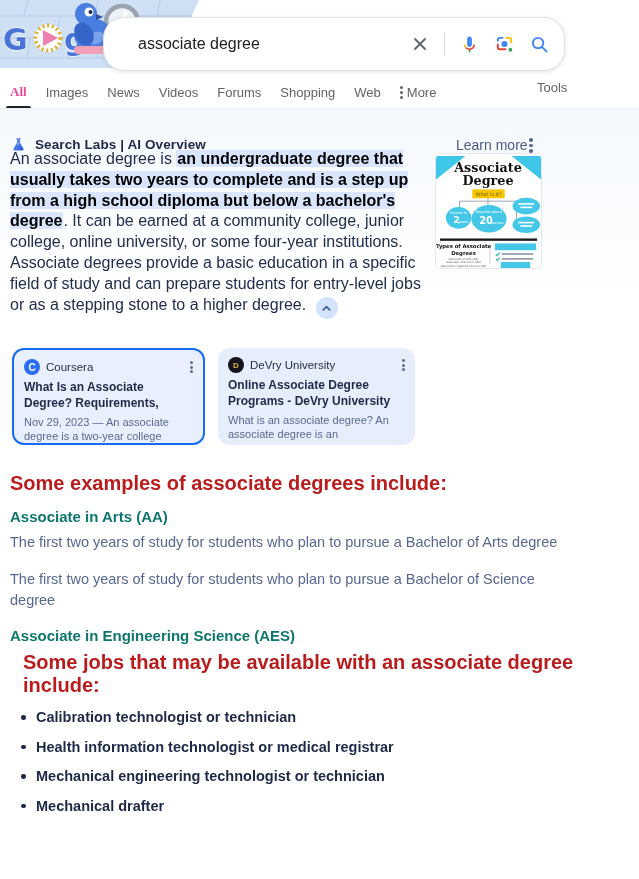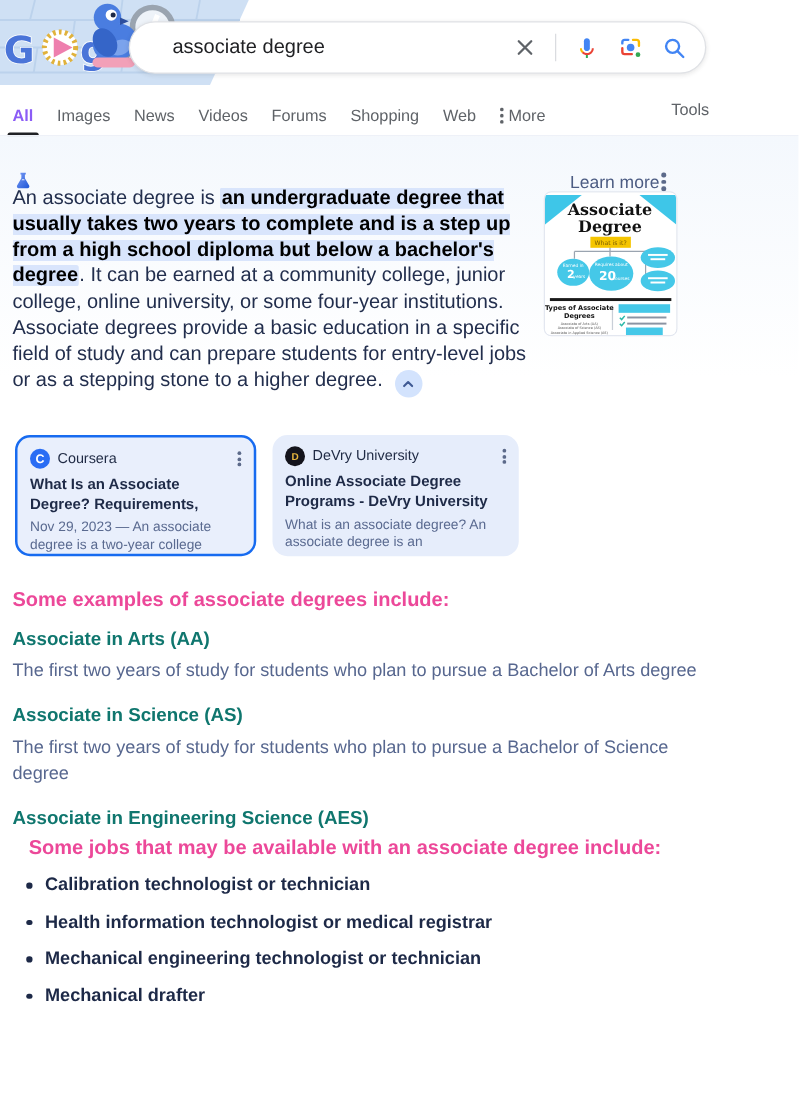--- a/index.html
+++ b/index.html
@@ -6,33 +6,33 @@
   html,body { background:#fff; }
   .page {
     position:relative; width:639px; height:879px; margin:0 auto;
     background:#fff; overflow:hidden;
     font-family:"Liberation Sans","DejaVu Sans",sans-serif;
     color:#222e4d;
   }
   
   .doodle { position:absolute; left:0; top:0; width:210px; height:68px; }
   .search-pill {
-    position:absolute; left:103px; top:17px; width:462px; height:42px;
+    position:absolute; left:103px; top:17px; width:462px; height:54px;
     background:#fff; border:1px solid #dfe1e5; border-radius:21px;
     display:flex; align-items:center; padding:0 14px 0 34px;
     box-shadow:0 1px 4px rgba(32,33,36,.12);
   }
   .query { font-size:16px; color:#202124; flex:0 1 auto; white-space:nowrap; overflow:hidden; }
   .pill-right { margin-left:auto; display:flex; align-items:center; gap:13px; }
   .icon-btn { width:22px; height:22px; display:flex; align-items:center; justify-content:center; cursor:pointer; background:none; border:none; padding:0; }
   .vsep { width:1px; height:22px; background:#dadce0; }
   
   .tabs { position:absolute; left:10px; top:80px; width:620px; height:26px; display:flex; align-items:center; gap:19px; font-size:13px; color:#5f6368; }
   .tab { position:relative; cursor:pointer; display:flex; align-items:center; gap:4px; padding-bottom:2px; }
-  .tab.selected { color:#8b5cf6; font-weight:700; }
+  .tab.selected { color:#ec4899; font-weight:700;font-family:Liberation Serif, serif; }
   .tab.selected::after { content:""; position:absolute; left:-4px; right:-4px; bottom:-7px; height:3px; background:#202124; border-radius:2px 2px 0 0; }
   .tab-tools { position:absolute; left:527px; top:0; cursor:pointer; }
   .more-dots { display:inline-block; width:3px; }
   
   .ai-panel { position:absolute; left:0; top:108px; width:639px; height:352px;
     background:linear-gradient(180deg,#f4f8fd 0%, #ffffff 55%); border-top:1px solid #eef1f8; }
   .ai-head { position:absolute; left:10px; top:27px; display:flex; align-items:center; gap:8px; }
   .ai-head-label { font-size:13.5px; font-weight:700; color:#1c2847; letter-spacing:.1px; }
   .learn-more { position:absolute; left:456px; top:28px; font-size:14px; color:#4c5c83; cursor:pointer; }
   .kebab { position:absolute; left:523px; top:27px; }
@@ -52,21 +52,21 @@
   .src-logo { width:16px; height:16px; border-radius:50%; display:flex; align-items:center; justify-content:center; font-size:10px; font-weight:700; color:#fff; flex:0 0 16px; }
   .src-logo.coursera { background:#2a6df4; }
   .src-logo.devry { background:#14141c; color:#e8b63e; font-size:8px; }
   .src-name { font-size:11.5px; color:#1f2a44; }
   .card-kebab { margin-left:auto; cursor:pointer; }
   .card-kebab span { width:3px; height:3px; margin:1.6px auto; }
   .card-title { font-size:12px; line-height:15.5px; font-weight:700; color:#1e2a47; margin-bottom:4px; max-height:31px; overflow:hidden; }
   .card-snippet { font-size:11px; line-height:14px; color:#5a6a90; max-height:28px; overflow:hidden; }
   
   .content { position:absolute; left:10px; top:472px; width:618px; }
-  .sec-heading { font-size:16px; font-weight:700; color:#ec4899; margin-bottom:13px; }
+  .sec-heading { font-size:20px; font-weight:700; color:#b91c1c; margin-bottom:13px; }
   .ex-title { font-size:15px; font-weight:700; color:#0f766e; margin-bottom:7px; }
   .ex-desc { font-size:14.5px; line-height:21px; color:#57678f; width:560px; margin-bottom:16px; }
   .jobs-heading { margin-top:6px; margin-bottom:8px;margin-left:13px; }
   ul.jobs { list-style:none; margin-top:12px; }
   ul.jobs li { position:relative; padding-left:26px; font-size:14.5px; color:#1d2947; margin-bottom:13.5px;font-weight:bold; }
   ul.jobs li::before { content:""; position:absolute; left:11px; top:6px; width:4.5px; height:4.5px; border-radius:50%; background:#1d2947; }
 </style>
 </head>
 <body>
 
@@ -168,20 +168,21 @@
       <svg width="17" height="17" viewBox="0 0 24 24">
         <defs>
             <linearGradient id="fg" x1="0" y1="0" x2="1" y2="1">
               <stop offset="0" stop-color="#7a9cf6"></stop>
               <stop offset="1" stop-color="#1e56d6"></stop>
             </linearGradient>
           </defs>
         <path fill="url(#fg)" d="M9 3h6v2h-1v4.2l4.8 8.3c.8 1.3-.2 3-1.7 3H6.9c-1.5 0-2.5-1.7-1.7-3L10 9.2V5H9z"></path>
         <path fill="#ffffff" opacity=".85" d="M10.8 10.5h2.4l.6 1h-3.6z"></path>
       </svg>
+      <span class="ai-head-label">Search Labs | AI Overview</span>
     </div>
     <span class="learn-more">Learn more</span>
     <div class="kebab">
         <span></span>
         <span></span>
         <span></span>
       </div>
 
     <div class="ai-body">
       
@@ -274,21 +275,20 @@
   </section>
 
   <section class="content">
     <div class="sec-heading">Some examples of associate degrees include:</div>
 
     <div>
       <div class="ex-title">Associate in Arts (AA)</div>
       <div class="ex-desc">The first two years of study for students who plan to pursue a Bachelor of Arts degree</div>
     </div>
     <div>
-      <div class="ex-title">Associate in Science (AS)</div>
       <div class="ex-desc">The first two years of study for students who plan to pursue a Bachelor of Science degree</div>
     </div>
     <div>
       <div class="ex-title">Associate in Engineering Science (AES)</div>
     </div>
 
     <div class="sec-heading jobs-heading">Some jobs that may be available with an associate degree include:</div>
     <ul class="jobs">
       <li>Calibration technologist or technician</li>
       <li>Health information technologist or medical registrar</li>

